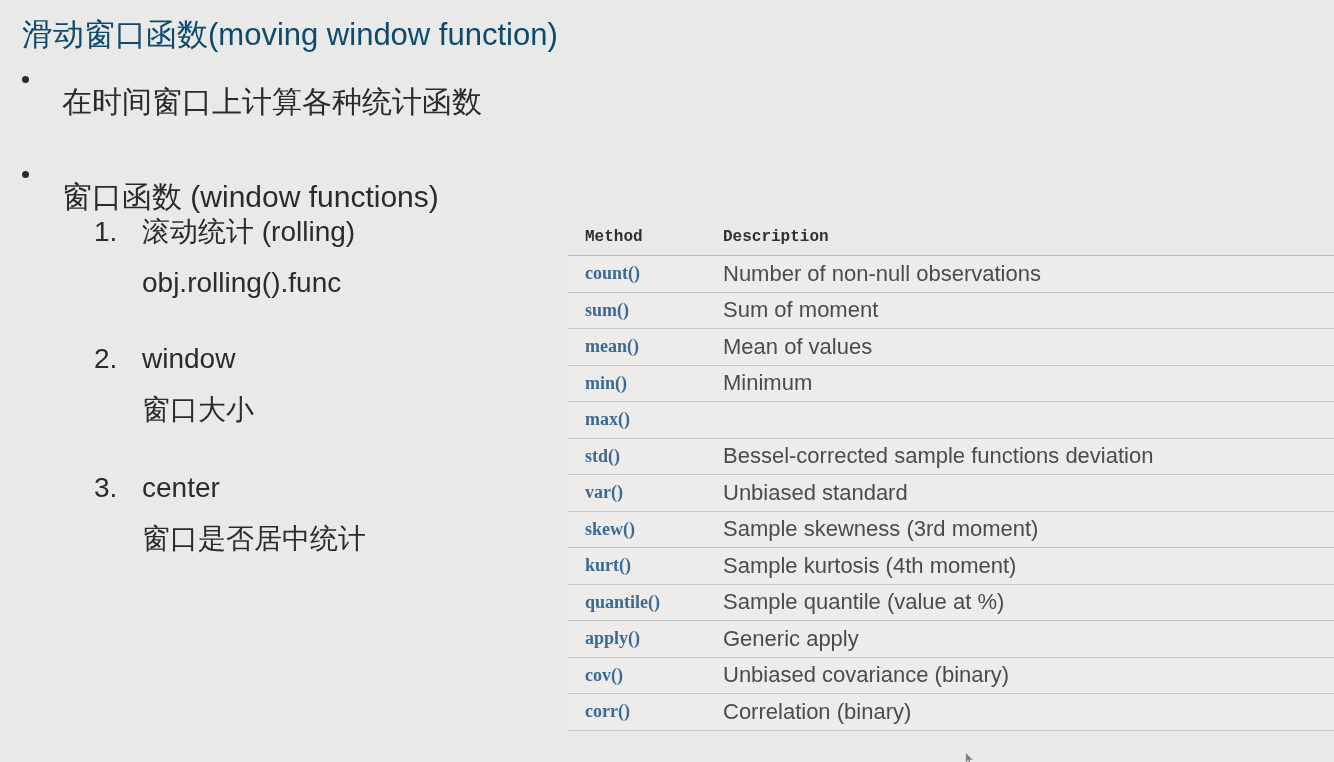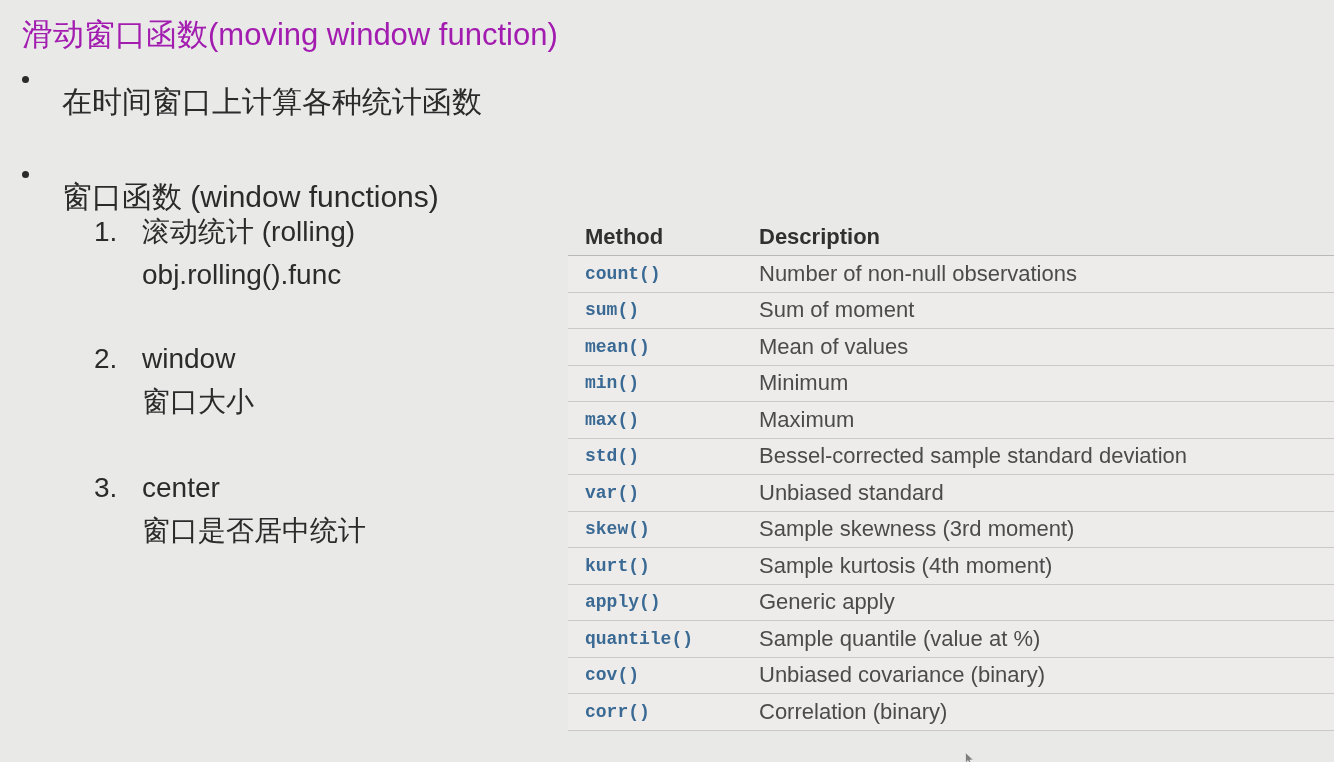--- a/index.html
+++ b/index.html
@@ -20,21 +20,21 @@
     inset: 0;
     background: #e9e9e8;
   }
 
   
   .slide-title {
     position: absolute;
     left: 22px;
     top: 14px;
     font-size: 31px;
-    color: #a21caf;
+    color: #0c4a6e;
     white-space: nowrap;
     letter-spacing: 0px;
   }
 
   .bullet-row {
     position: absolute;
     left: 22px;
     display: flex;
     align-items: flex-start;
     white-space: nowrap;
@@ -74,21 +74,21 @@
     flex: 0 0 auto;
   }
   .num-label {
     font-size: 28px;
     color: #2b2b2b;
   }
   .num-sub {
     margin-left: 48px;
     font-size: 28px;
     color: #2b2b2b;
-    margin-top: 8px;
+    margin-top: 16px;
     white-space: nowrap;
   }
   #num-0 { top: 213px; }
   #num-1 { top: 343px; }
   #num-2 { top: 472px; }
 
   
   #methods-table {
     position: absolute;
     left: 568px;
@@ -106,40 +106,39 @@
   .tbl-row.header {
     background: #e9e9e8;
     border-bottom: 1px solid #b9b9b7;
     height: 38px;
   }
   .col-method {
     width: 155px;
     flex: 0 0 155px;
     padding-left: 17px;
     box-sizing: border-box;
-    font-family: Liberation Mono, monospace;
+    font-family: Liberation Serif, serif;
     font-size: 18px;
     font-weight: bold;
     color: #3a6a94;
     white-space: nowrap;
     overflow: visible;
   }
   .col-desc {
     flex: 1 1 auto;
     font-size: 22px;
     color: #4b4b4b;
     white-space: nowrap;
-    margin-left: 36px;
   }
   .tbl-row.header .col-method,
   .tbl-row.header .col-desc {
-    font-family: Liberation Sans, sans-serif;
+    font-family: Liberation Mono, monospace;
     font-weight: bold;
     color: #303030;
-    font-size: 22px;
+    font-size: 16px;
   }
   .tbl-row.header .col-method { padding-left: 17px; }
 
   
   #mouse-cursor {
     position: absolute;
     left: 965px;
     top: 752px;
     width: 11px;
     height: 14px;
@@ -205,45 +204,44 @@
         <div class="tbl-row">
           <div class="col-method">mean()</div>
           <div class="col-desc">Mean of values</div>
         </div>
         <div class="tbl-row">
           <div class="col-method">min()</div>
           <div class="col-desc">Minimum</div>
         </div>
         <div class="tbl-row">
           <div class="col-method">max()</div>
-          <div class="col-desc">Maximum</div>
         </div>
         <div class="tbl-row">
           <div class="col-method">std()</div>
-          <div class="col-desc">Bessel-corrected sample standard deviation</div>
+          <div class="col-desc">Bessel-corrected sample functions deviation</div>
         </div>
         <div class="tbl-row">
           <div class="col-method">var()</div>
           <div class="col-desc">Unbiased standard</div>
         </div>
         <div class="tbl-row">
           <div class="col-method">skew()</div>
           <div class="col-desc">Sample skewness (3rd moment)</div>
         </div>
         <div class="tbl-row">
           <div class="col-method">kurt()</div>
           <div class="col-desc">Sample kurtosis (4th moment)</div>
         </div>
         <div class="tbl-row">
+          <div class="col-method">quantile()</div>
+          <div class="col-desc">Sample quantile (value at %)</div>
+        </div>
+        <div class="tbl-row">
           <div class="col-method">apply()</div>
           <div class="col-desc">Generic apply</div>
-        </div>
-        <div class="tbl-row">
-          <div class="col-method">quantile()</div>
-          <div class="col-desc">Sample quantile (value at %)</div>
         </div>
         <div class="tbl-row">
           <div class="col-method">cov()</div>
           <div class="col-desc">Unbiased covariance (binary)</div>
         </div>
         <div class="tbl-row">
           <div class="col-method">corr()</div>
           <div class="col-desc">Correlation (binary)</div>
         </div>
       </div>

